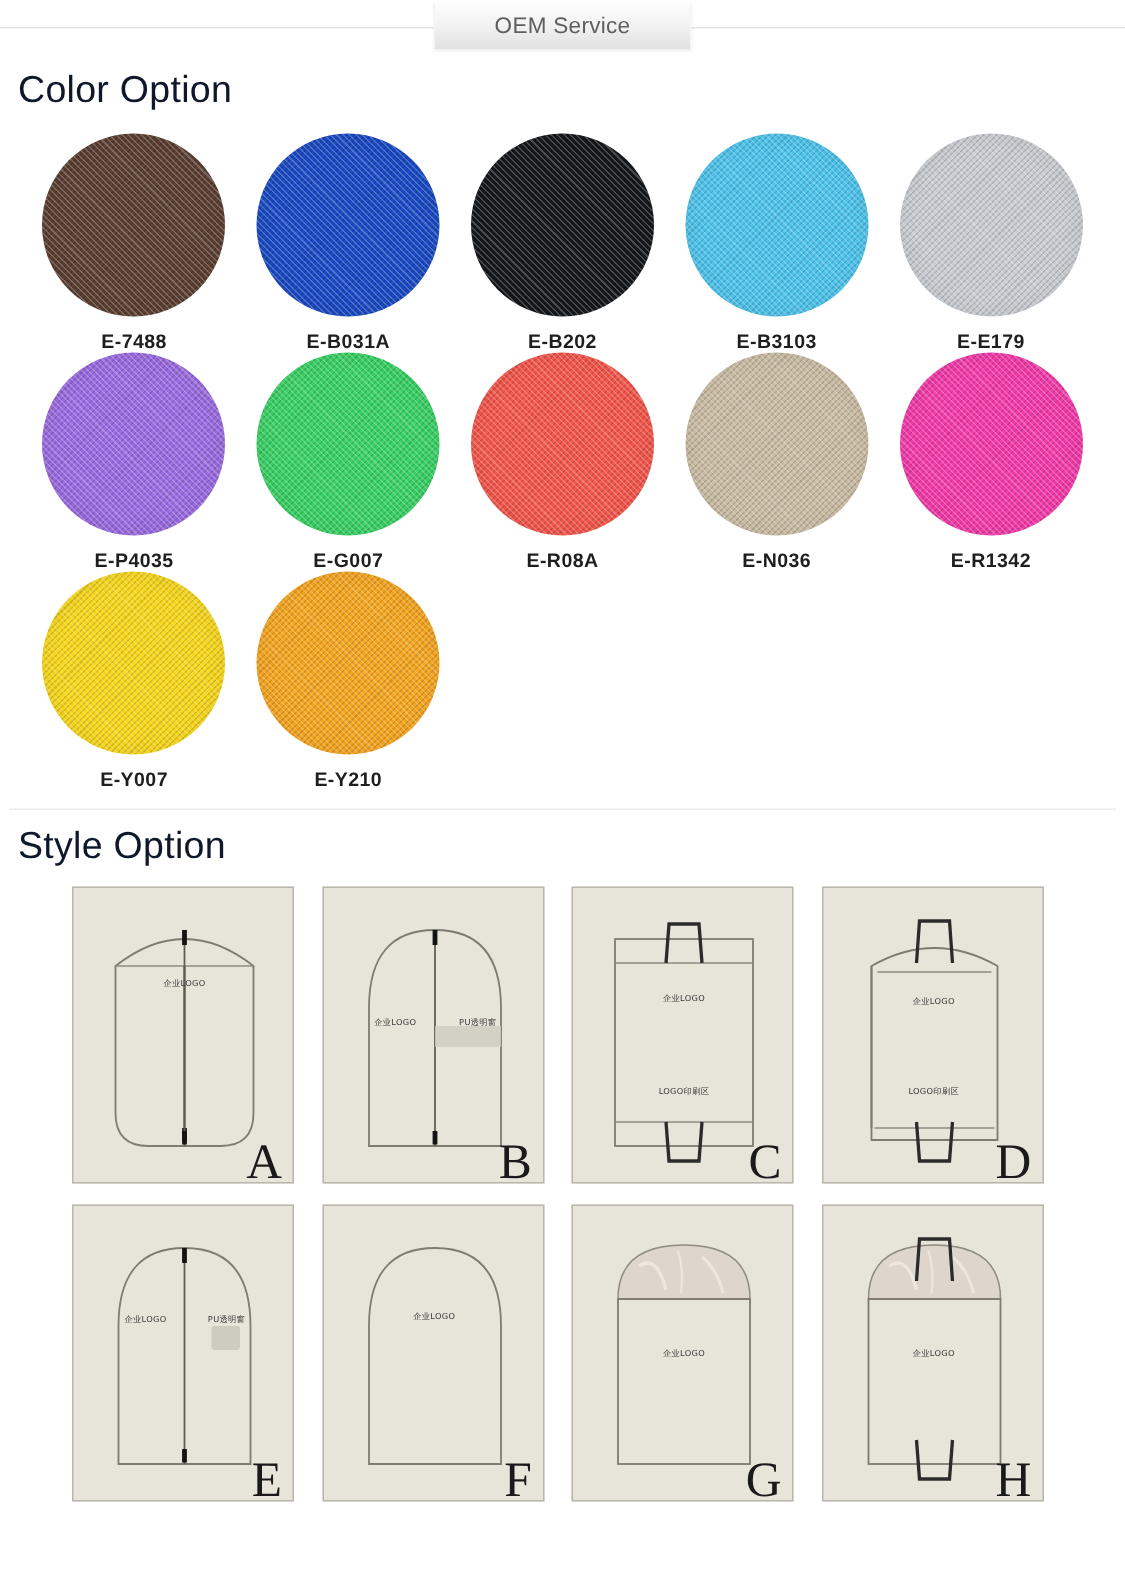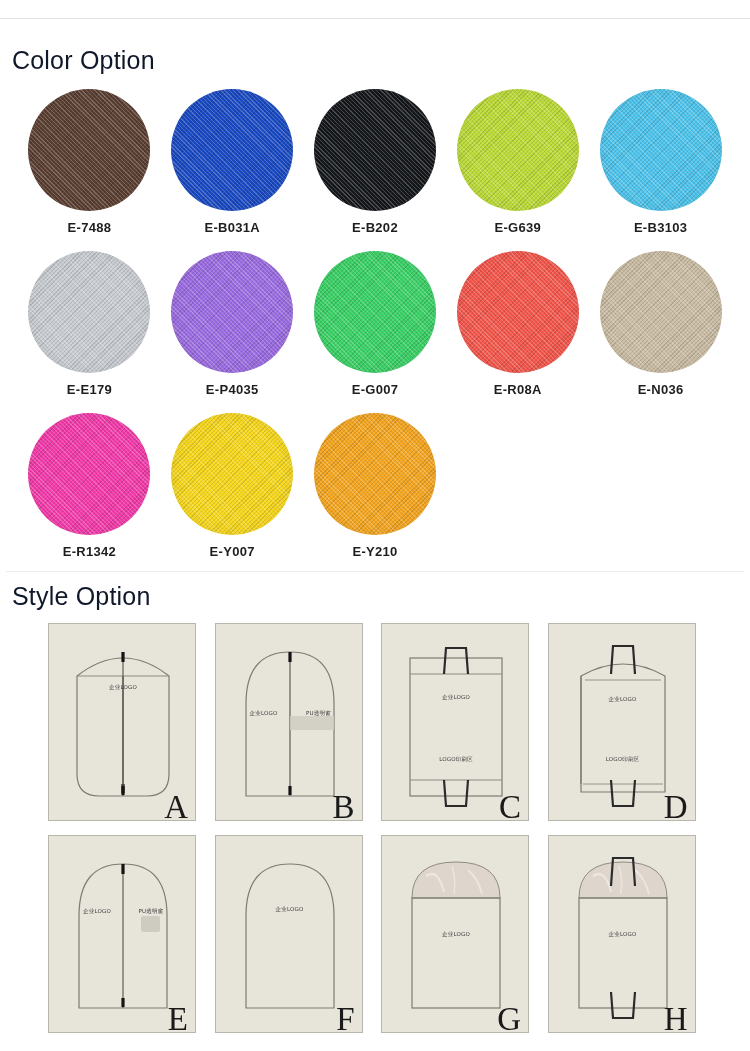--- a/index.html
+++ b/index.html
@@ -55,21 +55,20 @@
     background:#ececec;
     margin:12px 6px 0 6px;
   }
 
   
   .color-grid{
     margin:14px 0 0 0;
     padding:0 18px;
     display:grid;
     grid-template-columns:repeat(5,1fr);
-    row-gap:16px;
   }
   .swatch-cell{
     display:flex;
     flex-direction:column;
     align-items:center;
   }
   .swatch{
     width:122px;
     height:122px;
     border-radius:50%;
@@ -138,40 +137,37 @@
     transform:translateX(-50%);
     font-family:"DejaVu Sans", sans-serif;
   }
   .bag-svg{ position:absolute; left:0; top:0; }
 </style>
 </head>
 <body>
 
 <div class="header-band">
   <div class="header-rule"></div>
+  <div class="oem-tab">OEM Service</div>
 </div>
 
 <h2 class="section-title">Color Option</h2>
 
 <div class="color-grid">
     <div class="swatch-cell">
       <div class="swatch" style="background: rgb(92, 64, 51);"></div>
       <div class="swatch-label">E-7488</div>
     </div>
     <div class="swatch-cell">
       <div class="swatch" style="background: rgb(27, 75, 196);"></div>
       <div class="swatch-label">E-B031A</div>
     </div>
     <div class="swatch-cell">
       <div class="swatch" style="background: rgb(22, 25, 28);"></div>
       <div class="swatch-label">E-B202</div>
-    </div>
-    <div class="swatch-cell">
-      <div class="swatch" style="background: rgb(188, 219, 54);"></div>
-      <div class="swatch-label">E-G639</div>
     </div>
     <div class="swatch-cell">
       <div class="swatch" style="background: rgb(78, 196, 236);"></div>
       <div class="swatch-label">E-B3103</div>
     </div>
     <div class="swatch-cell">
       <div class="swatch" style="background: rgb(201, 205, 210);"></div>
       <div class="swatch-label">E-E179</div>
     </div>
     <div class="swatch-cell">

